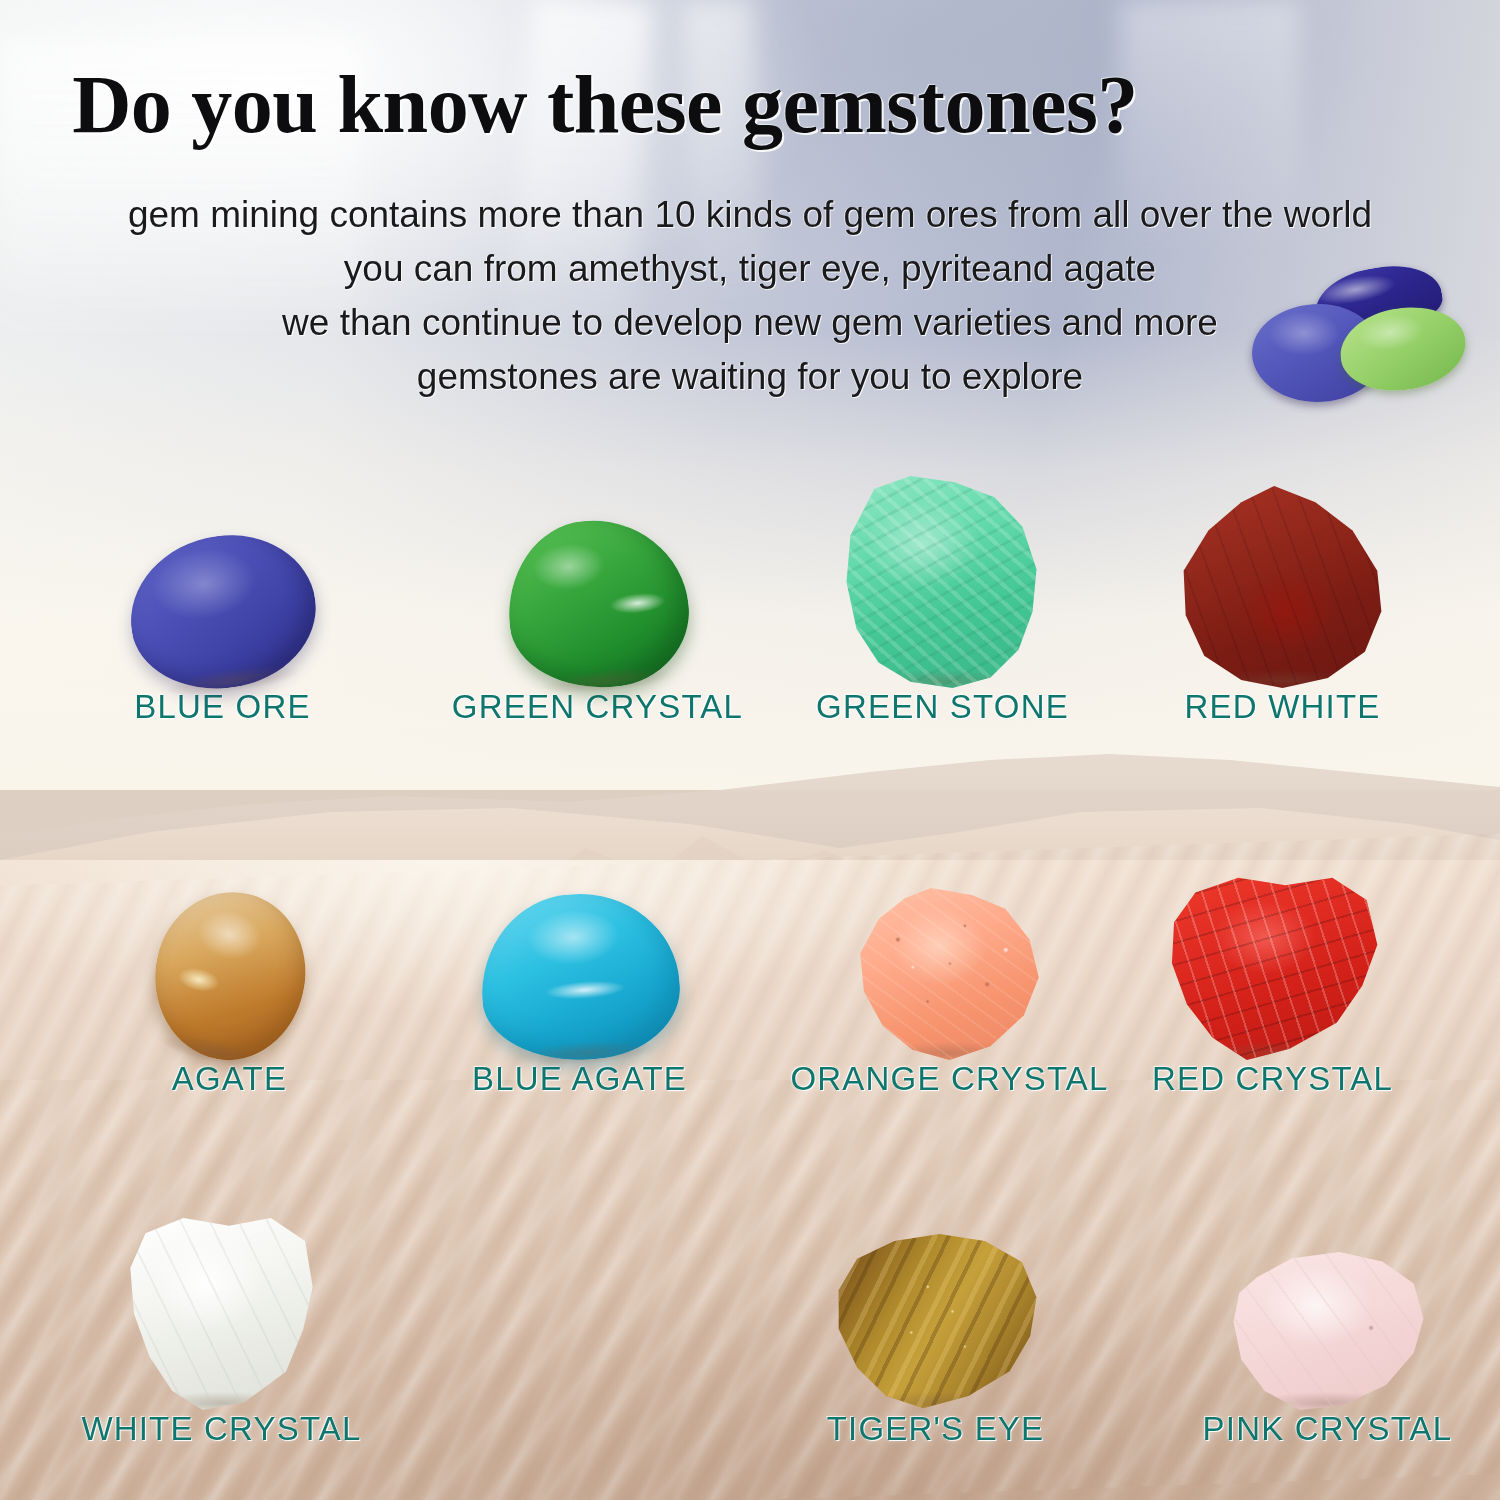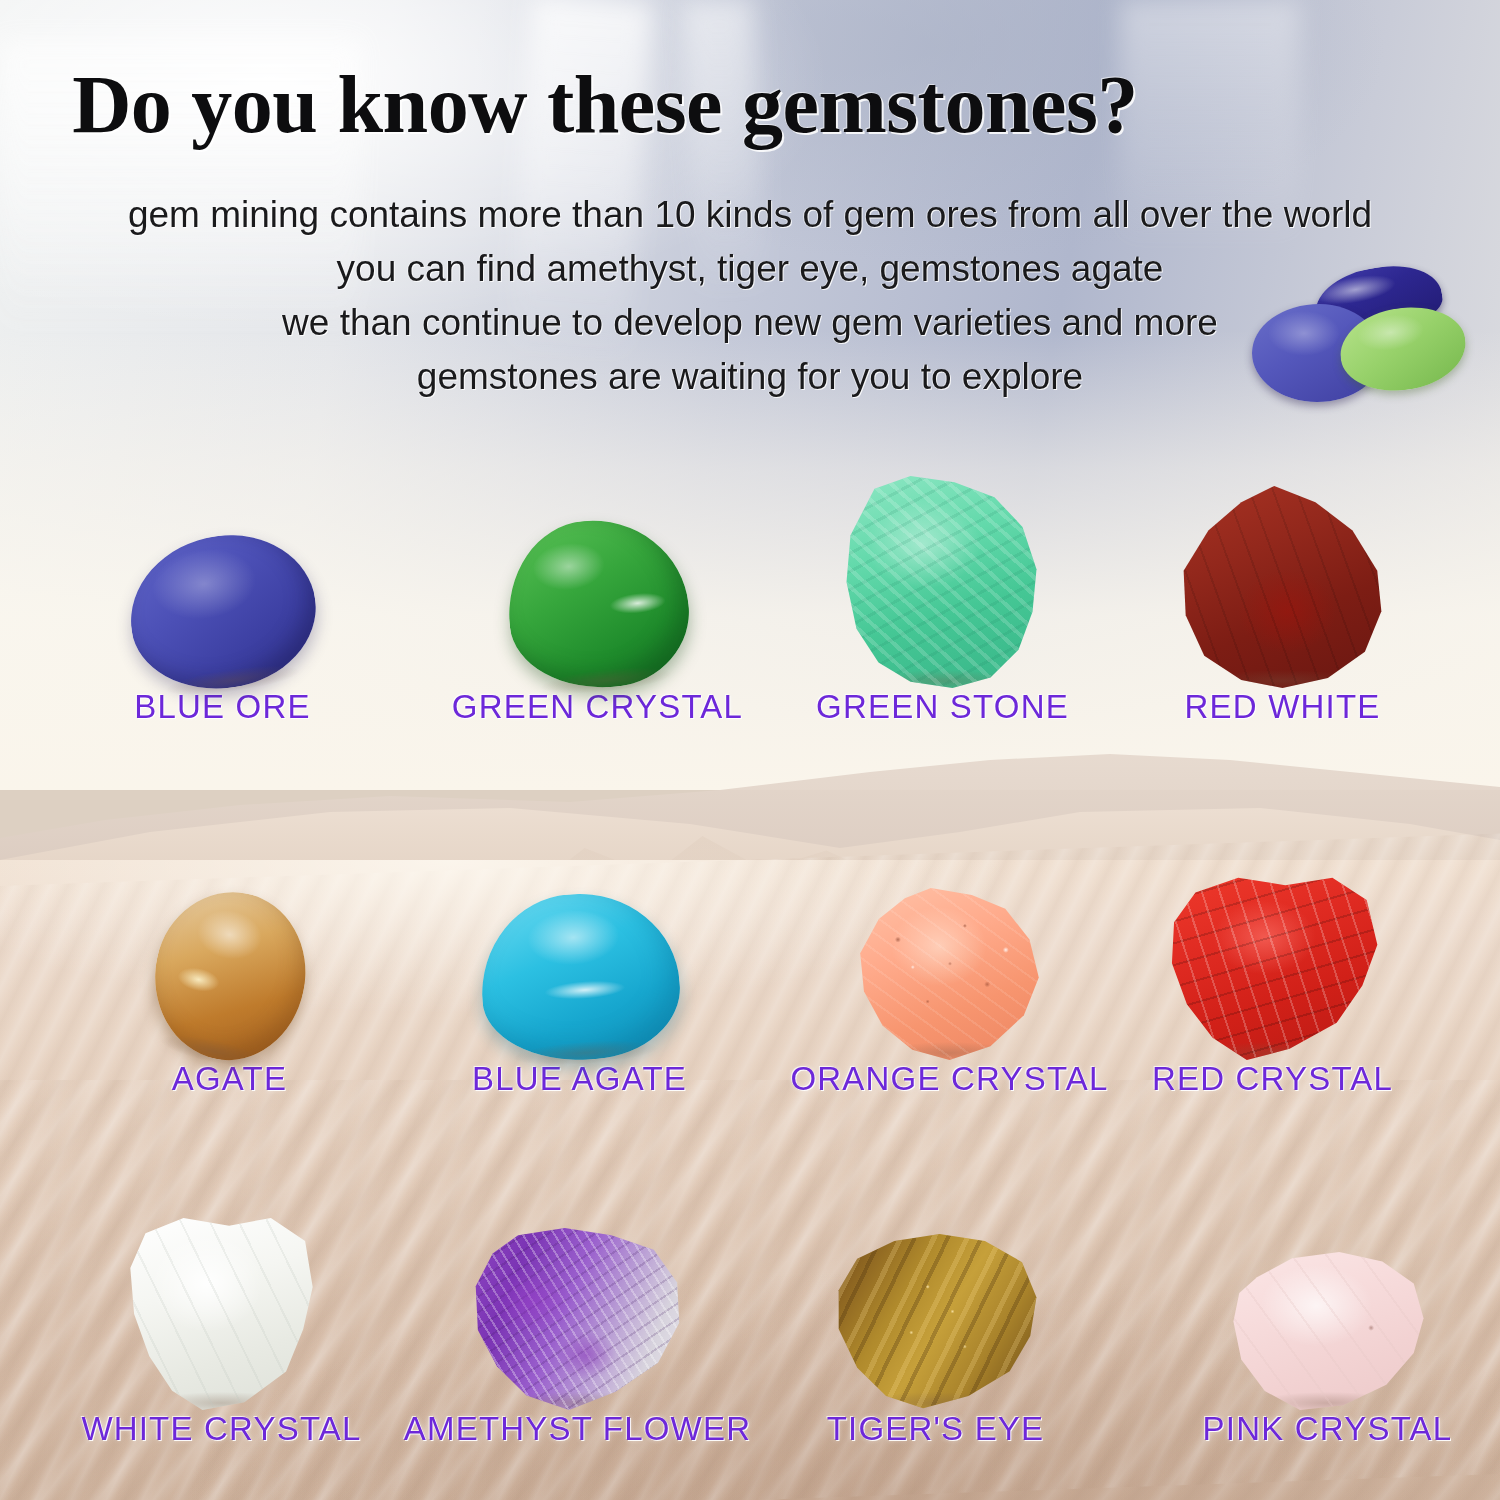--- a/index.html
+++ b/index.html
@@ -156,21 +156,21 @@
   
   .grid{ position:absolute; left:0; top:0; width:1500px; height:1500px; }
   .cell{ position:absolute; width:375px; }
   .stone-wrap{
     position:relative; width:375px; height:240px;
     display:flex; align-items:flex-end; justify-content:center;
   }
   .lbl{
     width:375px; text-align:center;
     font-size:33px; letter-spacing:1.2px;
-    color:#6d28d9;
+    color:#0f766e;
     text-shadow: 1px 1px 0 rgba(255,255,255,0.92), -1px -1px 0 rgba(255,255,255,0.7), 0 0 5px rgba(255,255,255,0.6);
     white-space:nowrap;
   }
 
   .stone{ position:relative; }
 
   
   .s-blue-ore{
     width:186px; height:152px;
     border-radius:52% 48% 50% 50% / 54% 50% 50% 46%;
@@ -367,21 +367,21 @@
   <div class="sand-main"></div>
   <div class="ripples"></div>
   <div class="ripples2"></div>
   <div class="sand-glow"></div>
   <div class="sand-shadow"></div>
 
   <div class="headline">Do you know these gemstones?</div>
 
   <div class="subcopy">
     <span class="ln">gem mining contains more than 10 kinds of gem ores from all over the world</span>
-    <span class="ln">you can find amethyst, tiger eye, gemstones agate</span>
+    <span class="ln">you can from amethyst, tiger eye, pyriteand agate</span>
     <span class="ln">we than continue to develop new gem varieties and more</span>
     <span class="ln">gemstones are waiting for you to explore</span>
   </div>
 
   <div class="hero-cluster">
     <div class="hc-navy"></div>
     <div class="hc-blue"></div>
     <div class="hc-green"></div>
   </div>
 
@@ -461,28 +461,20 @@
 
     <div class="cell" style="left:34px;  top:1170px;">
       <div class="stone-wrap">
         <div class="stone s-white-crystal">
             <span class="shade"></span>
           </div>
       </div>
       <div class="lbl">WHITE CRYSTAL</div>
     </div>
 
-    <div class="cell" style="left:390px; top:1170px;">
-      <div class="stone-wrap">
-        <div class="stone s-amethyst">
-            <span class="shade"></span>
-          </div>
-      </div>
-      <div class="lbl">AMETHYST FLOWER</div>
-    </div>
 
     <div class="cell" style="left:748px; top:1170px;">
       <div class="stone-wrap">
         <div class="stone s-tigers-eye">
             <span class="shade"></span>
           </div>
       </div>
       <div class="lbl">TIGER'S EYE</div>
     </div>
 

